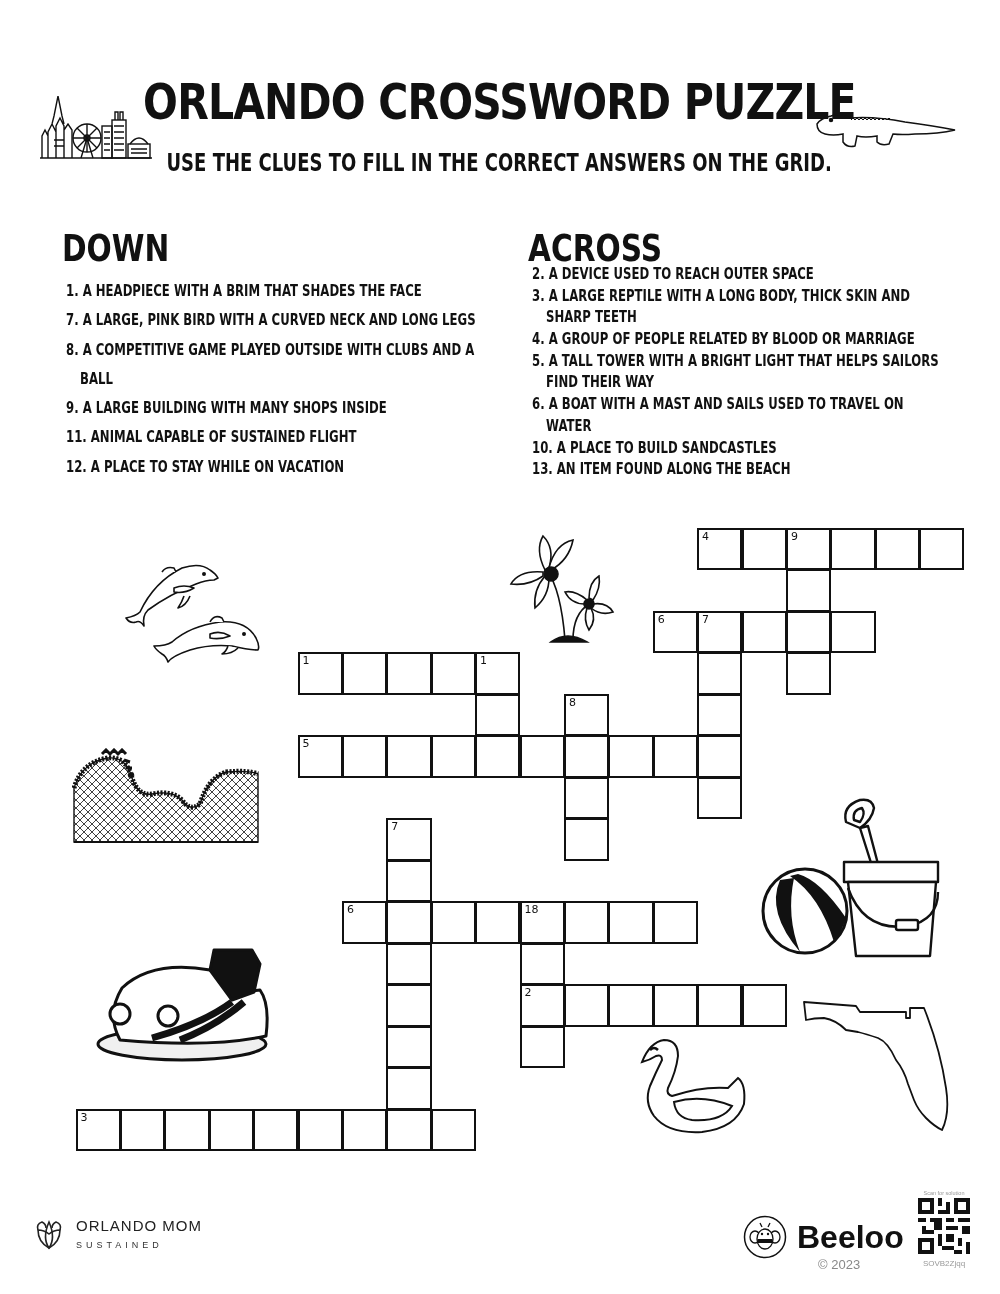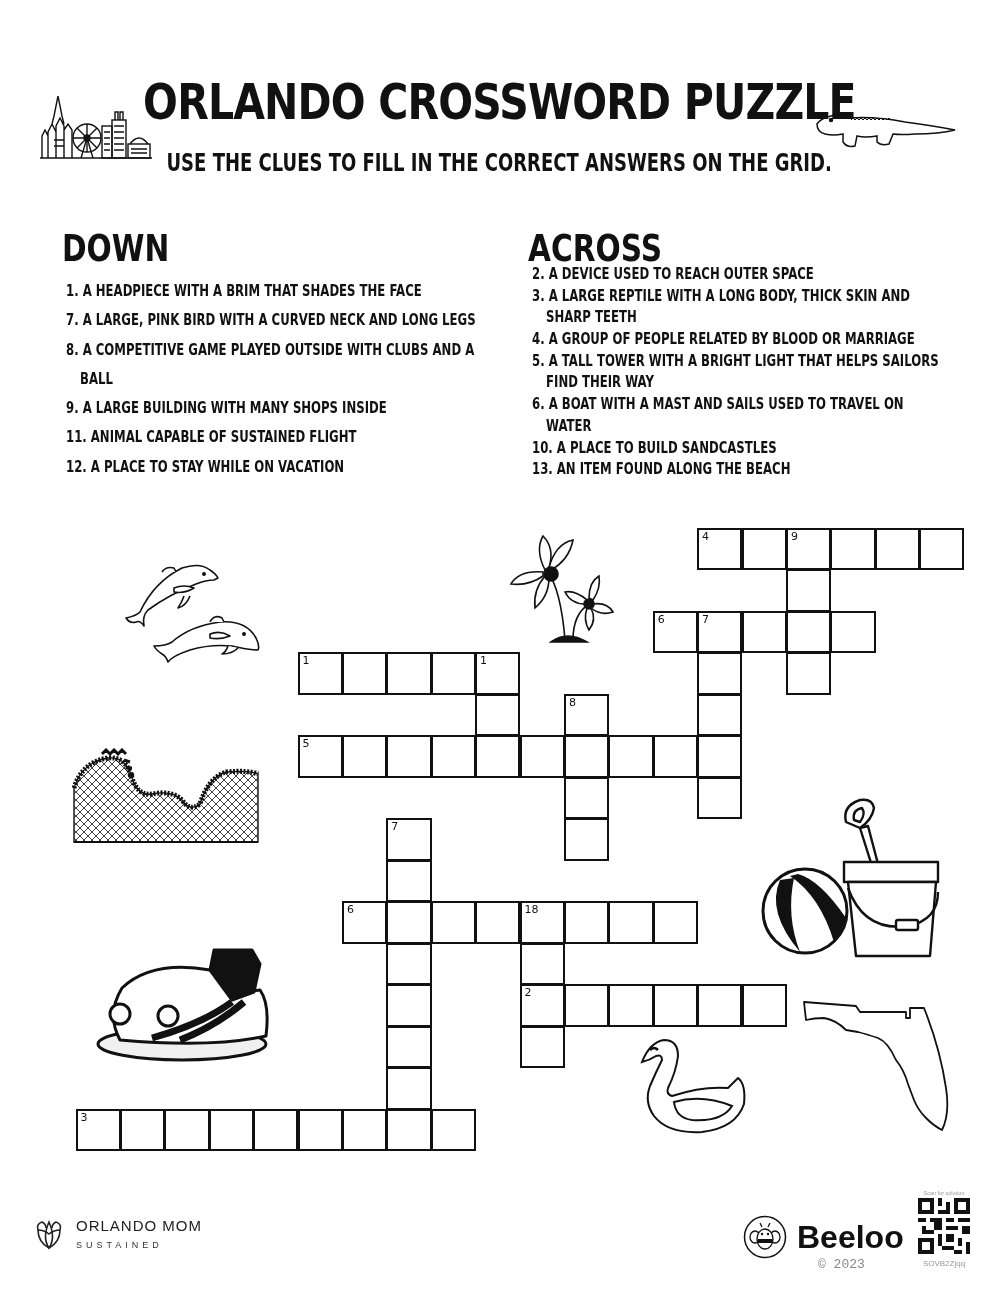--- a/index.html
+++ b/index.html
@@ -42,21 +42,21 @@
   .cell .num {
     position: absolute; left: 3px; top: 1px; font-family: "DejaVu Sans", sans-serif;
     font-size: 11px; color: #111; line-height: 12px;
   }
 
   .footer-left { position: absolute; left: 32px; top: 1216px; display: flex; align-items: center; }
   .omc-text1 { font-family: "Liberation Sans", sans-serif; font-size: 15px; letter-spacing: 1px; color: #222; }
   .omc-text2 { font-family: "Liberation Sans", sans-serif; font-size: 9px; letter-spacing: 4px; color: #333; margin-top: 6px; }
 
   .beeloo-word { position: absolute; left: 797px; top: 1219px; font-family: "Liberation Sans", sans-serif; font-weight: bold; font-size: 32px; color: #111; }
-  .copyright { position: absolute; left: 818px; top: 1257px; font-family: Liberation Mono, monospace; font-size: 13px; color: #888; }
+  .copyright { position: absolute; left: 818px; top: 1257px; font-family: Liberation Sans, sans-serif; font-size: 13px; color: #888; }
   .scan-label { position: absolute; left: 918px; top: 1190px; font-family: "Liberation Sans", sans-serif; font-size: 5.5px; color: #999; width: 52px; text-align: center; }
   .qr-code-text { position: absolute; left: 918px; top: 1259px; font-family: "Liberation Sans", sans-serif; font-size: 8px; color: #999; width: 52px; text-align: center; }
 </style>
 </head>
 <body>
 
 <div class="title">ORLANDO CROSSWORD PUZZLE</div>
 <div class="subtitle">USE THE CLUES TO FILL IN THE CORRECT ANSWERS ON THE GRID.</div>
 
 <svg class="deco" style="left:40px;top:96px" width="112" height="64" viewBox="0 0 112 64">

